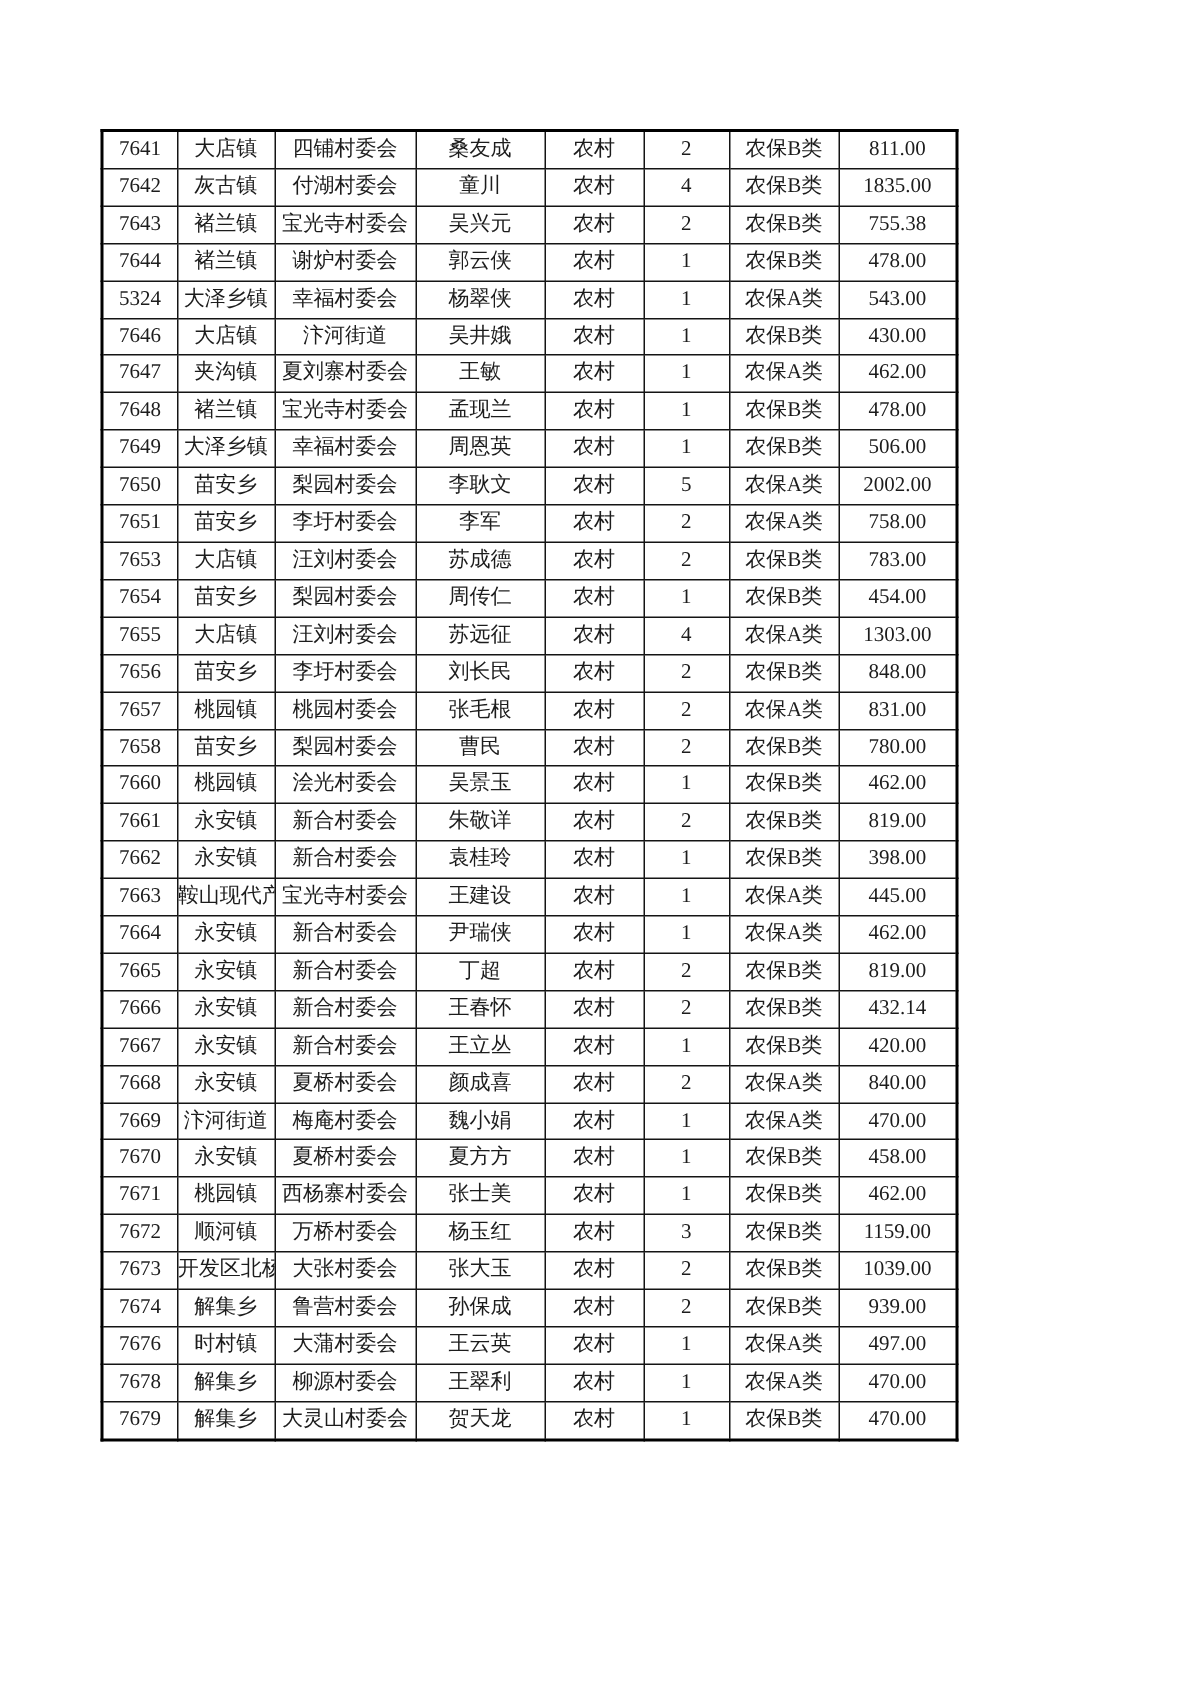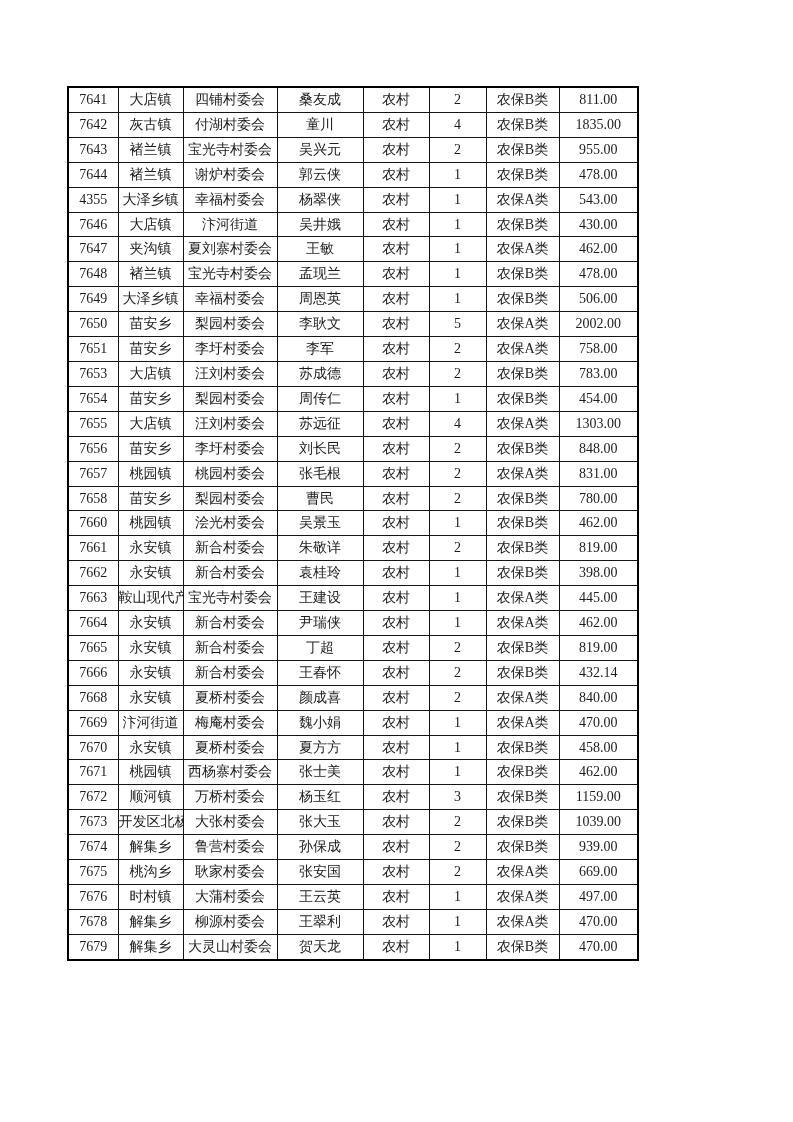--- a/index.html
+++ b/index.html
@@ -75,34 +75,34 @@
           <td>1835.00</td>
         </tr>
         <tr>
           <td>7643</td>
           <td>褚兰镇</td>
           <td>宝光寺村委会</td>
           <td>吴兴元</td>
           <td>农村</td>
           <td>2</td>
           <td>农保B类</td>
-          <td>955.00</td>
+          <td>755.38</td>
         </tr>
         <tr>
           <td>7644</td>
           <td>褚兰镇</td>
           <td>谢炉村委会</td>
           <td>郭云侠</td>
           <td>农村</td>
           <td>1</td>
           <td>农保B类</td>
           <td>478.00</td>
         </tr>
         <tr>
-          <td>4355</td>
+          <td>5324</td>
           <td>大泽乡镇</td>
           <td>幸福村委会</td>
           <td>杨翠侠</td>
           <td>农村</td>
           <td>1</td>
           <td>农保A类</td>
           <td>543.00</td>
         </tr>
         <tr>
           <td>7646</td>
@@ -288,20 +288,30 @@
           <td>7666</td>
           <td>永安镇</td>
           <td>新合村委会</td>
           <td>王春怀</td>
           <td>农村</td>
           <td>2</td>
           <td>农保B类</td>
           <td>432.14</td>
         </tr>
         <tr>
+          <td>7667</td>
+          <td>永安镇</td>
+          <td>新合村委会</td>
+          <td>王立丛</td>
+          <td>农村</td>
+          <td>1</td>
+          <td>农保B类</td>
+          <td>420.00</td>
+        </tr>
+        <tr>
           <td>7668</td>
           <td>永安镇</td>
           <td>夏桥村委会</td>
           <td>颜成喜</td>
           <td>农村</td>
           <td>2</td>
           <td>农保A类</td>
           <td>840.00</td>
         </tr>
         <tr>
@@ -356,30 +366,20 @@
         </tr>
         <tr>
           <td>7674</td>
           <td>解集乡</td>
           <td>鲁营村委会</td>
           <td>孙保成</td>
           <td>农村</td>
           <td>2</td>
           <td>农保B类</td>
           <td>939.00</td>
-        </tr>
-        <tr>
-          <td>7675</td>
-          <td>桃沟乡</td>
-          <td>耿家村委会</td>
-          <td>张安国</td>
-          <td>农村</td>
-          <td>2</td>
-          <td>农保A类</td>
-          <td>669.00</td>
         </tr>
         <tr>
           <td>7676</td>
           <td>时村镇</td>
           <td>大蒲村委会</td>
           <td>王云英</td>
           <td>农村</td>
           <td>1</td>
           <td>农保A类</td>
           <td>497.00</td>

